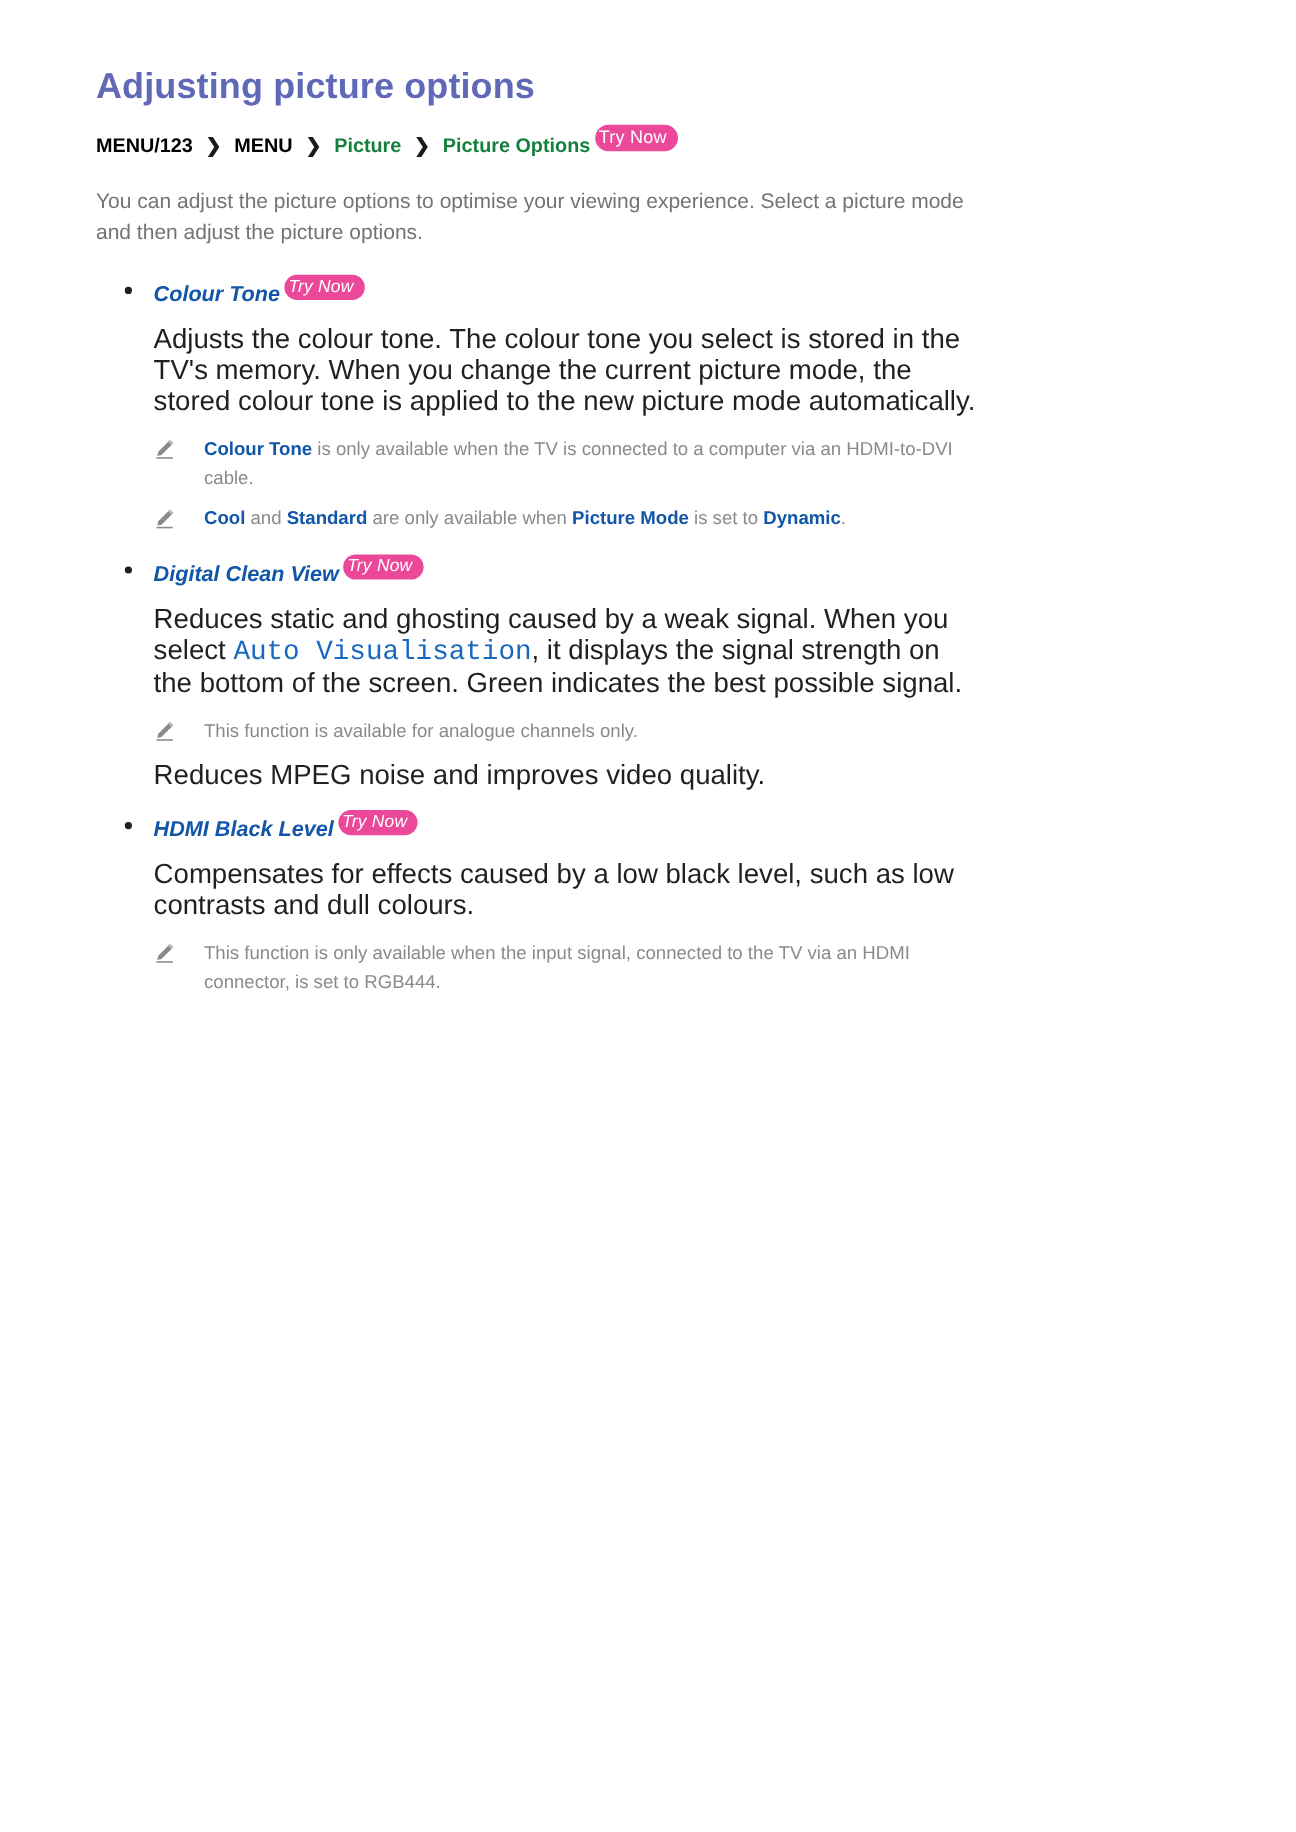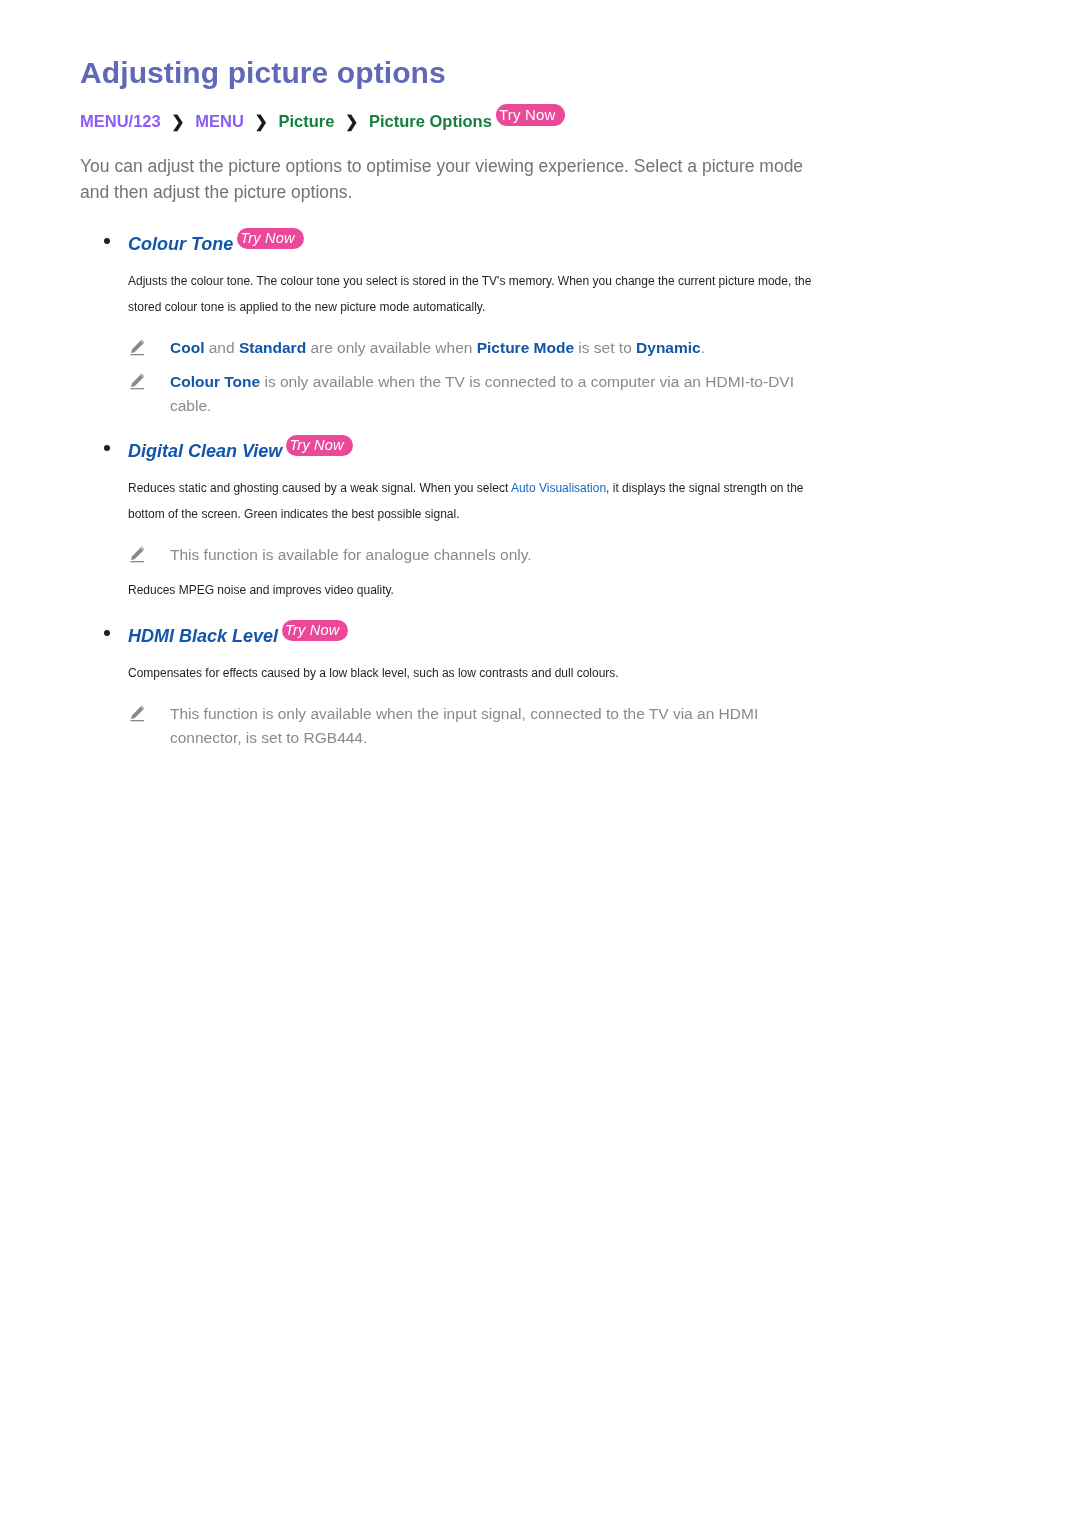--- a/index.html
+++ b/index.html
@@ -33,21 +33,21 @@
   }
 
   
   .breadcrumb {
     font-size: 16.5px;
     font-weight: bold;
     line-height: 1.2;
     margin: 0 0 22px 0;
     white-space: nowrap;
   }
-  .crumb-teal { color: #8b5cf6; }
+  .crumb-teal { color: #000000; }
   .crumb-blue { color: #15803d; }
   .crumb-sep {
     color: #1b1b1b;
     font-weight: bold;
     font-size: 16px;
     padding: 0 6px;
   }
 
   
   .try-now {
@@ -96,28 +96,28 @@
     left: 24px;
     top: 9px;
     width: 6px;
     height: 6px;
     border-radius: 50%;
     background: #231f20;
   }
 
   
   .section-text {
-    font-size: 12px;
+    font-size: 23px;
     line-height: 26px;
     color: #231f20;
     margin: 0 0 16px 0;
     padding-left: 48px;
     max-width: 880px;
   }
-  .section-text .hl-blue { color: #1867c0; }
+  .section-text .hl-blue { color: #1867c0; font-family: Liberation Mono, monospace; }
 
   
   .note {
     position: relative;
     padding-left: 90px;
     font-size: 15.5px;
     line-height: 24px;
     color: #8a8a8a;
     margin: 10px 0 10px 0;
     max-width: 1000px;
@@ -161,32 +161,32 @@
   <p class="section-text">Adjusts the colour tone. The colour tone you select is stored in the TV's memory. When you change the current picture mode, the stored colour tone is applied to the new picture mode automatically.</p>
 
   <div class="note">
     <span class="pencil-icon">
       <svg viewBox="0 0 18 18" width="18" height="18" aria-hidden="true">
         <path d="M13.6 1.6 L16.4 4.4 L6.6 14.2 L3.1 15.0 L3.9 11.4 Z" fill="#8a8a8a"></path>
         <path d="M13.6 1.6 L16.4 4.4 L15.0 5.8 L12.2 3.0 Z" fill="#bdbdbd"></path>
         <rect x="2.4" y="16.0" width="13.6" height="1.3" fill="#8a8a8a"></rect>
       </svg>
     </span>
+    <span class="note-blue">Colour Tone</span><span> is only available when the TV is connected to a computer via an HDMI-to-DVI cable.</span>
+  </div>
+
+  <div class="note">
+    <span class="pencil-icon">
+      <svg viewBox="0 0 18 18" width="18" height="18" aria-hidden="true">
+        <path d="M13.6 1.6 L16.4 4.4 L6.6 14.2 L3.1 15.0 L3.9 11.4 Z" fill="#8a8a8a"></path>
+        <path d="M13.6 1.6 L16.4 4.4 L15.0 5.8 L12.2 3.0 Z" fill="#bdbdbd"></path>
+        <rect x="2.4" y="16.0" width="13.6" height="1.3" fill="#8a8a8a"></rect>
+      </svg>
+    </span>
     <span class="note-blue">Cool</span><span> and </span><span class="note-blue">Standard</span><span> are only available when </span><span class="note-blue">Picture Mode</span><span> is set to </span><span class="note-blue">Dynamic</span><span>.</span>
-  </div>
-
-  <div class="note">
-    <span class="pencil-icon">
-      <svg viewBox="0 0 18 18" width="18" height="18" aria-hidden="true">
-        <path d="M13.6 1.6 L16.4 4.4 L6.6 14.2 L3.1 15.0 L3.9 11.4 Z" fill="#8a8a8a"></path>
-        <path d="M13.6 1.6 L16.4 4.4 L15.0 5.8 L12.2 3.0 Z" fill="#bdbdbd"></path>
-        <rect x="2.4" y="16.0" width="13.6" height="1.3" fill="#8a8a8a"></rect>
-      </svg>
-    </span>
-    <span class="note-blue">Colour Tone</span><span> is only available when the TV is connected to a computer via an HDMI-to-DVI cable.</span>
   </div>
 
   <div class="bullet-head">
     <span class="dot"></span>
     <span>Digital Clean View</span><span class="try-now small">Try Now</span>
   </div>
   <p class="section-text"><span>Reduces static and ghosting caused by a weak signal. When you select </span><span class="hl-blue">Auto Visualisation</span><span>, it displays the signal strength on the bottom of the screen. Green indicates the best possible signal.</span></p>
 
   <div class="note">
     <span class="pencil-icon">

